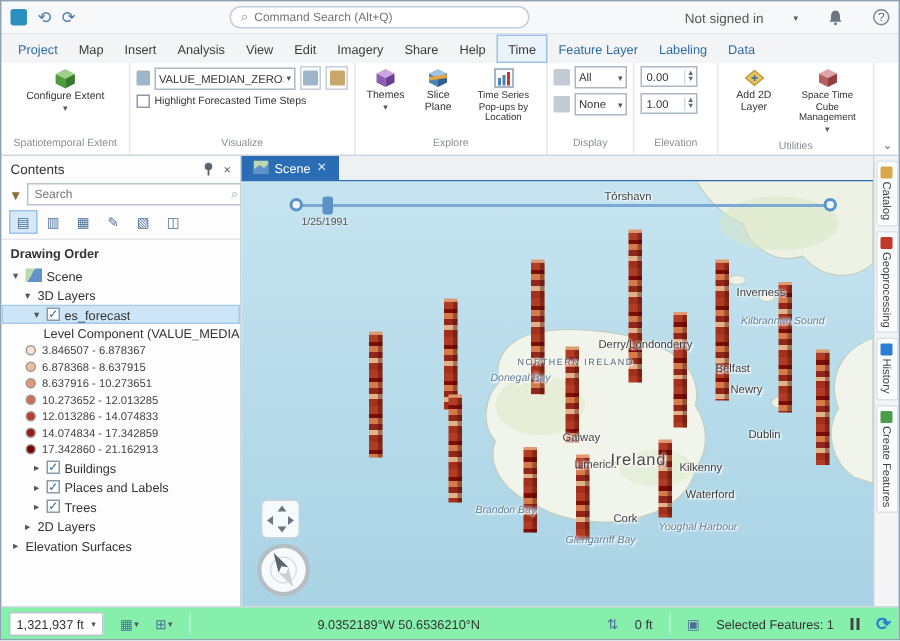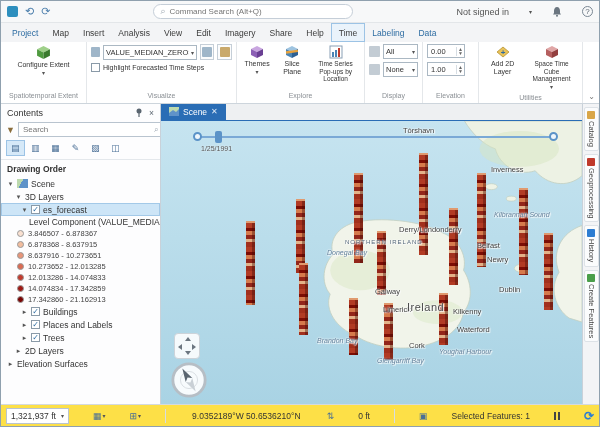--- a/index.html
+++ b/index.html
@@ -84,21 +84,21 @@
 .tri.dn{left:10px;bottom:3px;border-left:3px solid transparent;border-right:3px solid transparent;border-top:4px solid #6b7680}
 .tri.lf{left:3px;top:10px;border-top:3px solid transparent;border-bottom:3px solid transparent;border-right:4px solid #6b7680}
 .tri.rt{right:3px;top:10px;border-top:3px solid transparent;border-bottom:3px solid transparent;border-left:4px solid #6b7680}
 .compass{position:absolute;left:9px;top:240px;z-index:6}
 
 .rightbar{width:17px;flex:0 0 17px;background:#f3f4f6;border-left:1px solid #c9d1d9;display:flex;flex-direction:column;align-items:center;padding-top:3px;gap:3px}
 .sidetab{display:flex;flex-direction:column;align-items:center;gap:2px;padding:3px 0;border:1px solid #dde2e7;background:#fbfcfd;width:15px;border-radius:2px}
 .sidetab span{writing-mode:vertical-rl;font-size:7.5px;color:#444}
 .sq{width:8px;height:8px;border-radius:1px}
 
-.status{height:22px;flex:0 0 22px;background:#fde047;border-top:1px solid #d4dae0;display:flex;align-items:center;padding:0 5px;gap:24px;font-size:8.5px;color:#333}
+.status{height:22px;flex:0 0 22px;background:#86efac;border-top:1px solid #d4dae0;display:flex;align-items:center;padding:0 5px;gap:11px;font-size:8.5px;color:#333}
 .scalebox{height:16px;border:1px solid #b9c4cf;background:#fff;display:flex;align-items:center;padding:0 4px;gap:5px}
 .sbico{color:#4a6f96;font-size:9px;display:flex;align-items:center;gap:1px}
 .vdiv{width:1px;height:14px;background:#d7dde3}
 .refresh{color:#2d7dd2;font-size:12px;font-weight:bold}
 .pause{display:flex;gap:2px;align-items:center}
 .pause i{width:2px;height:8px;background:#444;display:block}
 </style>
 </head>
 <body>
 
@@ -131,20 +131,21 @@
     <span class="rtab blue">Project</span>
     <span class="rtab">Map</span>
     <span class="rtab">Insert</span>
     <span class="rtab">Analysis</span>
     <span class="rtab">View</span>
     <span class="rtab">Edit</span>
     <span class="rtab">Imagery</span>
     <span class="rtab">Share</span>
     <span class="rtab">Help</span>
     <span class="rtab hl">Time</span>
+    <span class="rtab ctx">Feature Layer</span>
     <span class="rtab ctx">Labeling</span>
     <span class="rtab ctx">Data</span>
   </div>
 
   <div class="ribbon">
     <div class="rgroup" style="width:86px">
       <div class="rgbody" style="justify-content:center">
         <div class="bigbtn">
           <svg width="15" height="15" viewBox="0 0 14 14">
               <polygon points="7,1 13,4 7,7 1,4" fill="#9fd08a"></polygon>
@@ -411,21 +412,21 @@
         <div class="bar" style="left:288px;top:87px;height:77px"></div>
         <div class="bar" style="left:316px;top:52px;height:94px"></div>
         <div class="bar" style="left:358px;top:67px;height:87px"></div>
         <div class="bar" style="left:383px;top:112px;height:77px"></div>
         <div class="bar" style="left:138px;top:142px;height:72px"></div>
         <div class="bar" style="left:188px;top:177px;height:57px"></div>
         <div class="bar" style="left:223px;top:182px;height:57px"></div>
         <div class="bar" style="left:278px;top:172px;height:52px"></div>
 
         <span class="mlabel" style="left:242px;top:5px;z-index:7">Tórshavn</span>
-        <span class="mlabel" style="left:330px;top:44px">Inverness</span>
+        <span class="mlabel" style="left:330px;top:69px">Inverness</span>
         <span class="mlabel water" style="left:333px;top:90px">Kilbrannan Sound</span>
         <span class="mlabel" style="left:238px;top:104px">Derry/Londonderry</span>
         <span class="mlabel region" style="left:184px;top:118px">NORTHERN IRELAND</span>
         <span class="mlabel water" style="left:166px;top:128px">Donegal Bay</span>
         <span class="mlabel" style="left:316px;top:120px">Belfast</span>
         <span class="mlabel" style="left:326px;top:134px">Newry</span>
         <span class="mlabel" style="left:214px;top:166px">Galway</span>
         <span class="mlabel" style="left:222px;top:184px">Limerick</span>
         <span class="mlabel big" style="left:246px;top:180px">Ireland</span>
         <span class="mlabel" style="left:292px;top:186px">Kilkenny</span>

